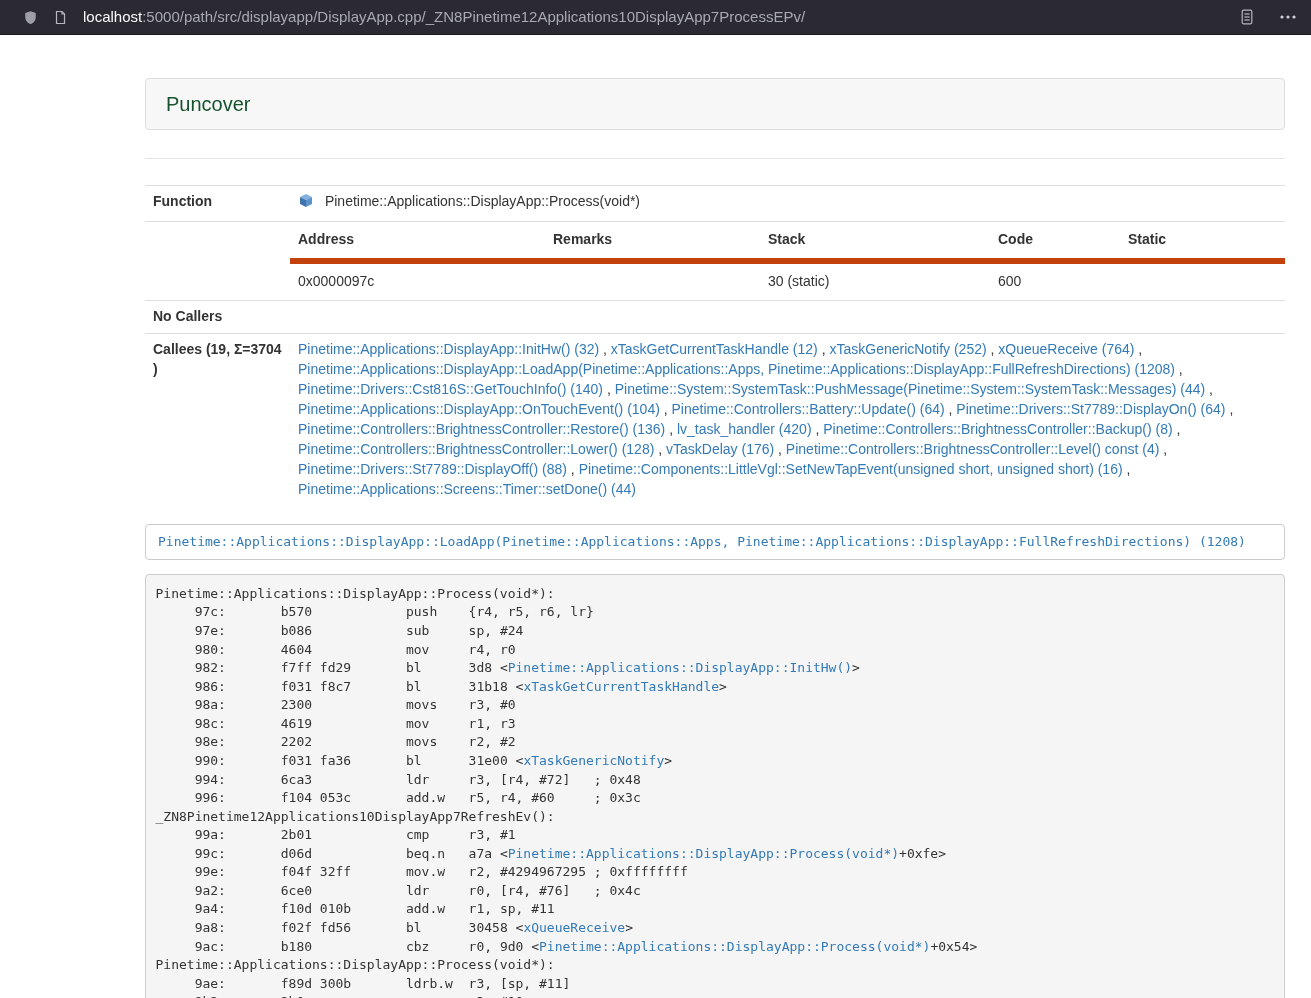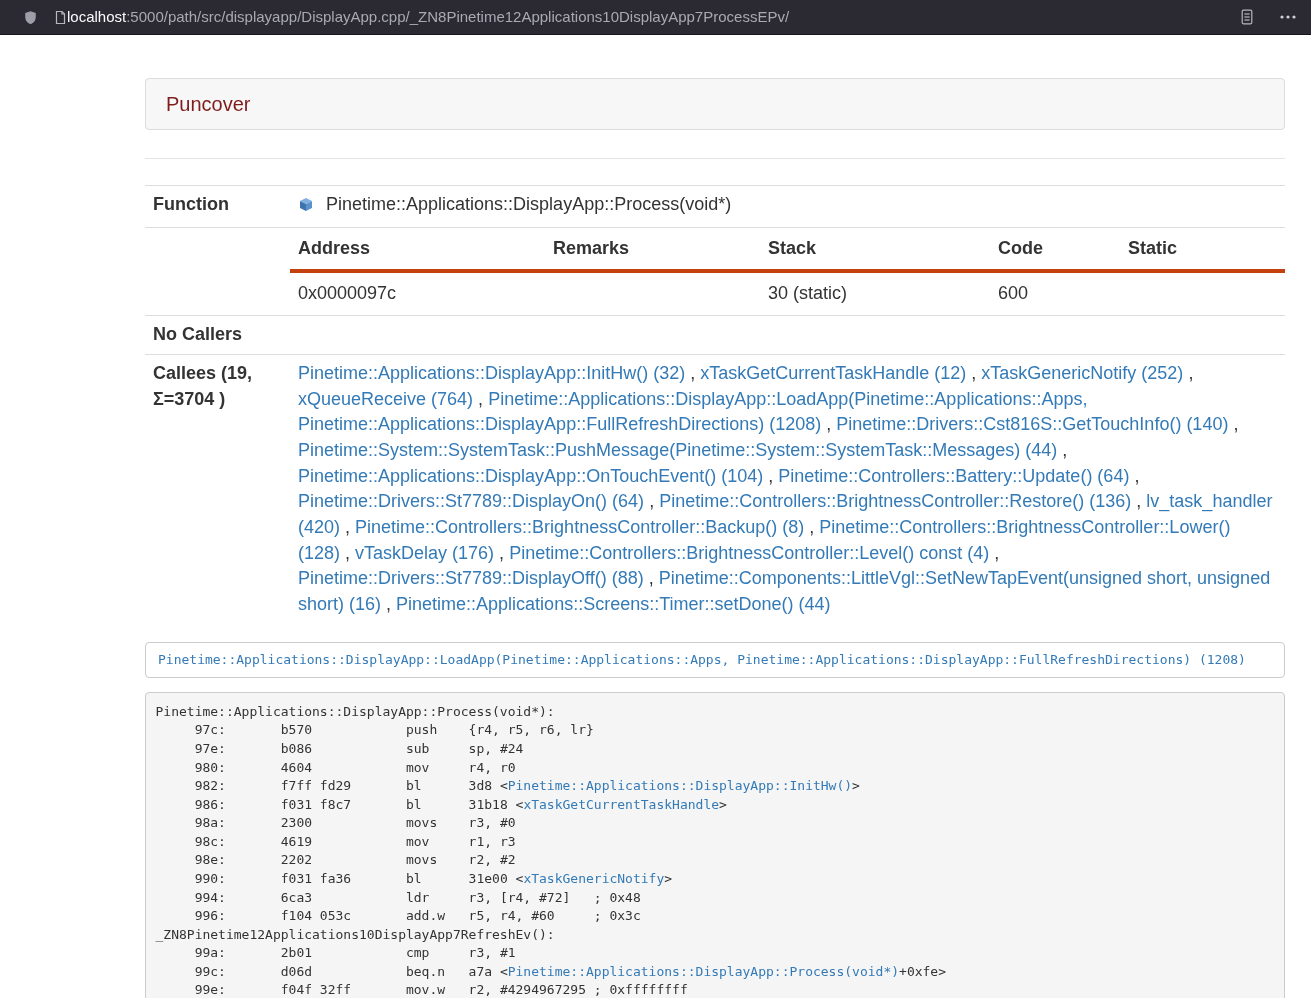--- a/index.html
+++ b/index.html
@@ -12,52 +12,52 @@
   a { color: #337ab7; text-decoration: none; cursor: pointer; }
 
   
   .browser-bar {
     height: 35px; background: #2b2a33; border-bottom: 1px solid #18181c;
     display: flex; align-items: center; padding: 0 12px 0 23px;
   }
   .tb-icon { flex: 0 0 auto; display: flex; align-items: center; }
   .tb-icon.page { margin-left: 16px; }
   .addr {
-    flex: 1 1 auto; font-size: 15px; color: #a9a9b2;
+    flex: 1 1 auto; margin-left: 16px; font-size: 15px; color: #a9a9b2;
     white-space: nowrap; overflow: hidden;
   }
   .addr .host { color: #fbfbfe; }
   .tb-icon.reader { margin-left: 12px; }
   .tb-icon.menu { margin-left: 24px; margin-right: 2px; }
 
   
   .content { margin-left: 145px; width: 1140px; padding-top: 43px; }
 
   .title-panel {
     border: 1px solid #ddd; border-radius: 4px; background: #f7f7f7;
     padding: 13px 20px; margin-bottom: 28px;
-    font-size: 20px; line-height: 1.2; color: #7f1d1d;
+    font-size: 20px; line-height: 1.2; color: #14532d;
   }
   hr.divider { border: 0; border-top: 1px solid #e5e5e5; margin: 0 0 26px; }
 
   .breadcrumb { font-weight: bold; margin-bottom: 10px; }
   .breadcrumb span { color: #333; }
 
   table.info { width: 100%; border-collapse: collapse; }
   table.info > tbody > tr > th,
   table.info > tbody > tr > td {
     border-top: 1px solid #ddd; padding: 6px 8px;
-    text-align: left; vertical-align: top; font-size: 18px; margin-left: 32px;
+    text-align: left; vertical-align: top; font-size: 14px; margin-left: 32px;
   }
   table.info > tbody > tr > th { width: 145px; font-weight: bold; }
   td.stats-cell { padding: 0 !important; }
 
   table.stats { width: 100%; border-collapse: collapse; }
   table.stats th {
-    padding: 8px; border-bottom: 4px solid #c2410c;
+    padding: 8px; border-bottom: 6px solid #c2410c;
     font-weight: bold; text-align: left;
   }
   table.stats td { padding: 8px; text-align: left; }
 
   .fn-icon { display: inline-block; vertical-align: -3px; margin-right: 7px; }
 
   .sel-box {
     border: 1px solid #ccc; border-radius: 4px;
     padding: 8px 12px; margin: 18px 0 14px;
     font-family: "DejaVu Sans Mono", monospace; font-size: 13px; line-height: 1.42857;

